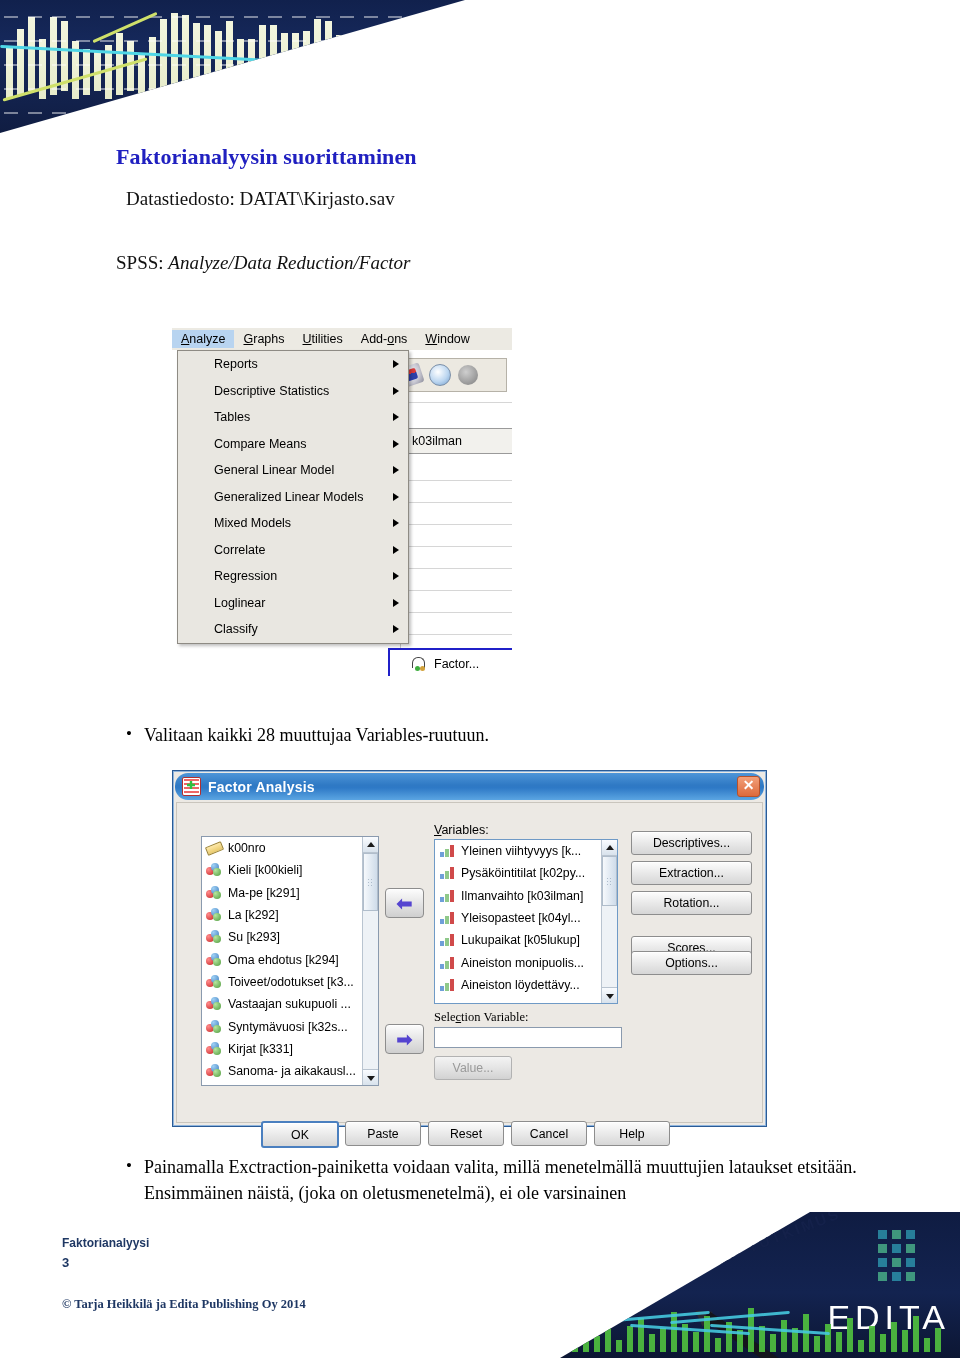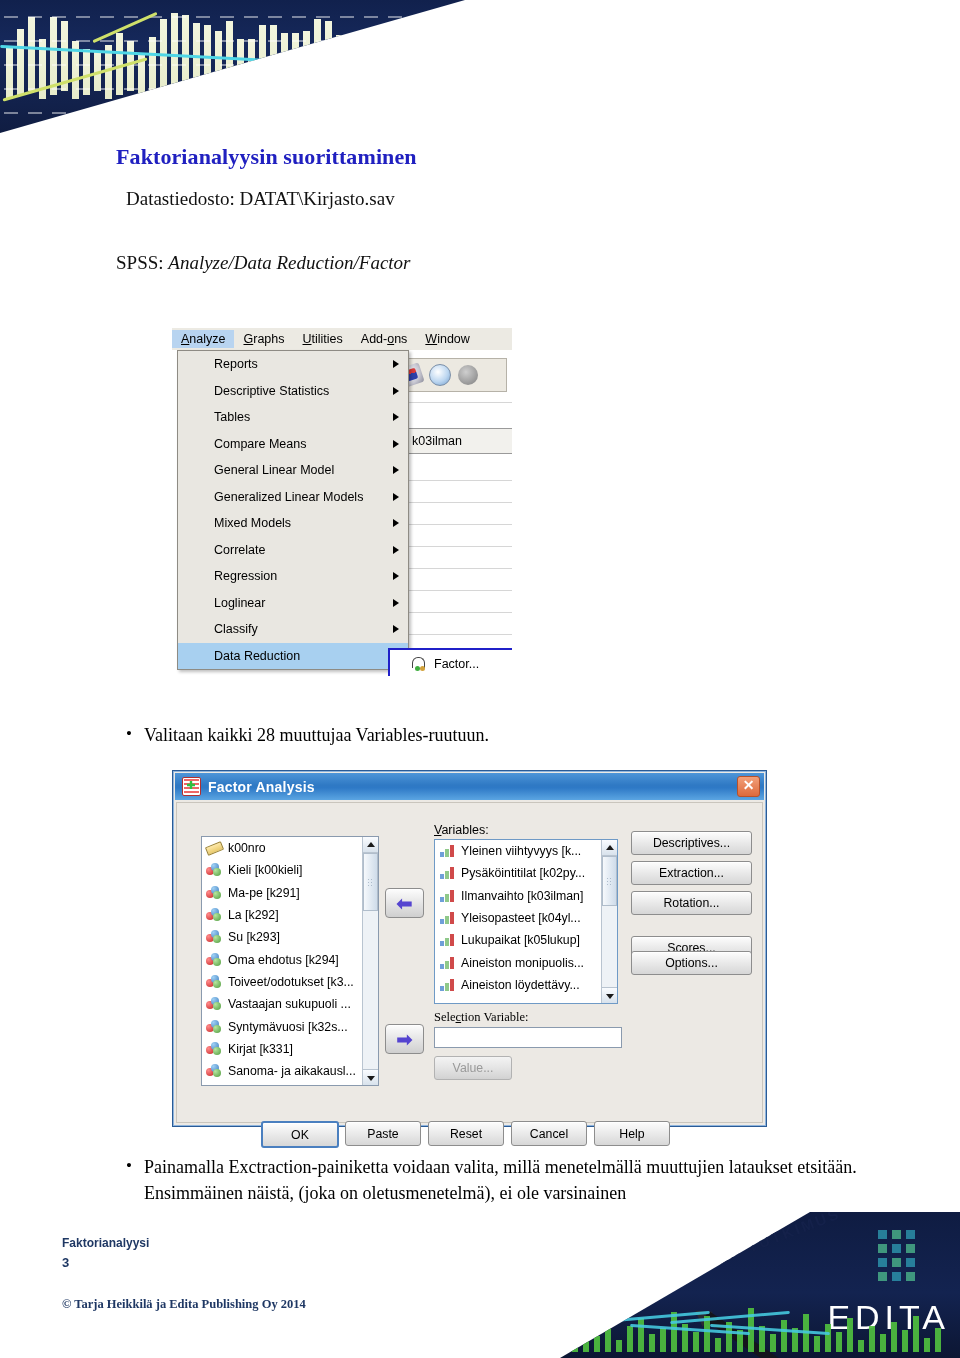--- a/index.html
+++ b/index.html
@@ -172,21 +172,21 @@
   
   .fa-dialog{
     position:absolute;left:172px;top:770px;width:593px;height:355px;
     background:#ece9e4;border:1px solid #2a5b96;
     box-shadow:0 0 0 1px #8fb4dc inset;
     font-family:"Liberation Sans",sans-serif;
   }
   .fa-titlebar{
     position:absolute;left:2px;top:2px;right:2px;height:27px;
     background:linear-gradient(180deg,#4e95d8 0%,#2f79c4 45%,#2e79c6 55%,#5ba5e2 100%);
-    display:flex;align-items:center;padding:0 4px;
+    display:flex;align-items:center;padding:0 4px;border-radius:13px;
   }
   .fa-titleicon{
     width:17px;height:17px;margin-left:3px;margin-right:7px;flex:0 0 17px;
     background:#ffffff;border:1px solid #b03030;position:relative;border-radius:2px;
   }
   .fa-titleicon:before{
     content:"";position:absolute;left:1px;top:1px;right:1px;bottom:1px;
     background:repeating-linear-gradient(180deg,#e66 0 2px,#fff 2px 4px);
   }
   .fa-titleicon:after{
@@ -494,24 +494,20 @@
         <span class="arrow"></span>
       </div>
     <div class="dd-item">
         <span>Loglinear</span>
         <span class="arrow"></span>
       </div>
     <div class="dd-item">
         <span>Classify</span>
         <span class="arrow"></span>
       </div>
-    <div class="dd-item sel">
-        <span>Data Reduction</span>
-        <span class="arrow"></span>
-      </div>
   </div>
 
   <div class="submenu">
     <span class="factor-ic">
         <b></b>
         <i></i>
         <i></i>
         <i></i>
       </span>
     <span>Factor...</span>

